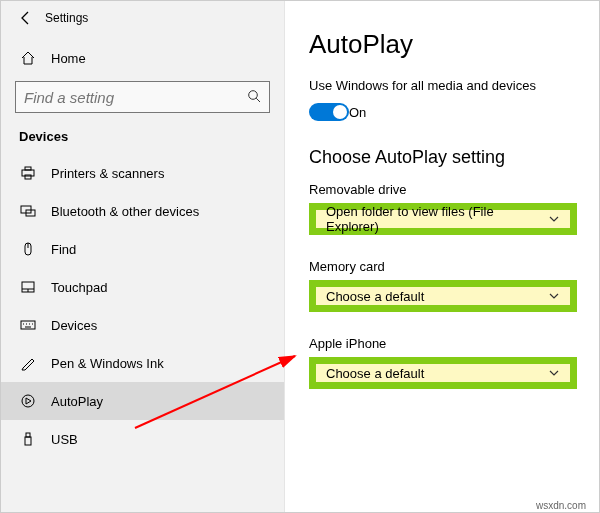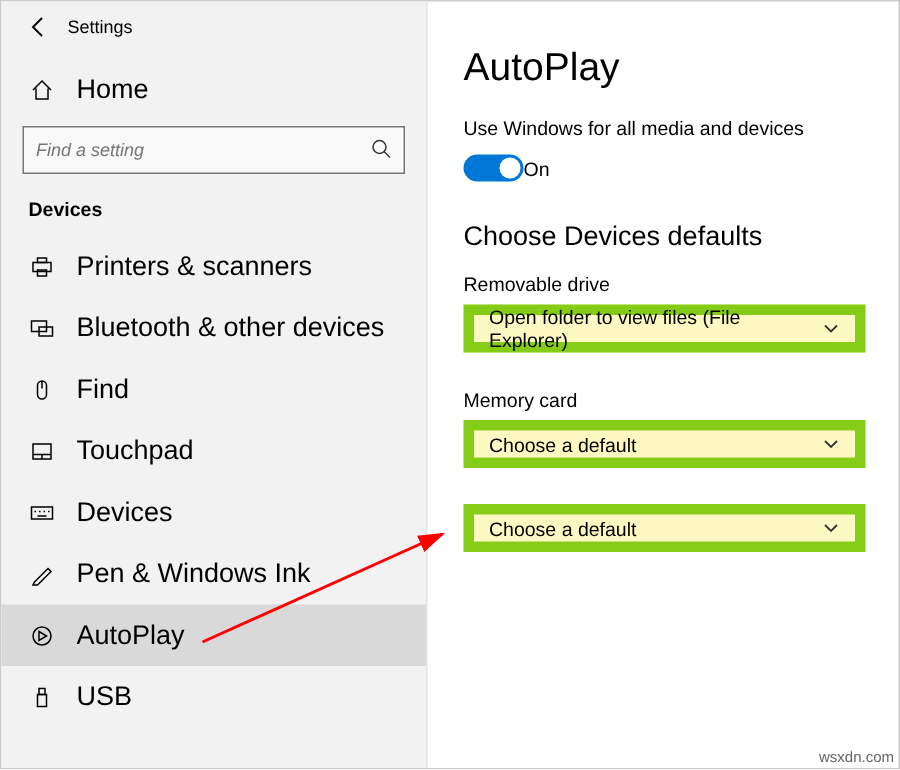--- a/index.html
+++ b/index.html
@@ -35,21 +35,21 @@
     font-size: 12px;
   }
   .topbar .title { font-size: 12px; color:#000; }
   .back-icon { width:14px; height:14px; display:inline-flex; align-items:center; justify-content:center; }
   .nav-item {
     display: flex;
     align-items: center;
     gap: 14px;
     padding: 10px 18px;
     cursor: pointer;
-    font-size: 18px;
+    font-size: 13px;
   }
   .nav-item.selected {
     background: #d9d9d9;
   }
   .nav-icon {
     width: 18px; height: 18px;
     display: inline-flex; align-items:center; justify-content:center;
     color: #000;
   }
   .search-box {
@@ -59,21 +59,21 @@
     height: 32px;
     display: flex;
     align-items: center;
     padding: 0 8px;
     justify-content: space-between;
   }
   .search-box input {
     border: none;
     background: transparent;
     outline: none;
-    font-size: 12px;
+    font-size: 15px;
     font-style: italic;
     color: #666;
     width: 90%;
   }
   .section-hdr {
     font-weight: 600;
     font-size: 13px;
     padding: 2px 18px 10px 18px;
   }
   .main {
@@ -106,21 +106,21 @@
     align-items:center;
     justify-content:space-between;
     padding: 0 10px;
     font-size:13px;
     margin-bottom:24px;
     cursor:pointer;
     background:#fef9c3;
   }
   .chev { display:inline-flex; }
   .watermark {
-    position:absolute; right:4px; bottom:2px;
+    position:absolute; right:14px; bottom:2px;
     font-size:10px; color:#666;
   }
   
   .arrow {
     position:absolute;
     left: 130px; top: 348px;
     pointer-events:none;
   }
 </style>
 </head>
@@ -240,21 +240,21 @@
 
   <div class="main">
     <div class="page-title">AutoPlay</div>
 
     <div class="subtext">Use Windows for all media and devices</div>
     <div class="toggle-row">
       <div class="toggle"></div>
       <span class="toggle-label">On</span>
     </div>
 
-    <div class="defaults-hdr">Choose Devices defaults</div>
+    <div class="defaults-hdr">Choose AutoPlay setting</div>
 
     <div class="field-label">Removable drive</div>
     <div class="sel">
       <span>Open folder to view files (File Explorer)</span>
       <span class="chev">
         <svg width="12" height="12" viewBox="0 0 12 12">
             <path d="M2 4 L6 8 L10 4" stroke="#333" stroke-width="1.2" fill="none"></path>
           </svg>
       </span>
     </div>
@@ -262,20 +262,21 @@
     <div class="field-label">Memory card</div>
     <div class="sel">
       <span>Choose a default</span>
       <span class="chev">
         <svg width="12" height="12" viewBox="0 0 12 12">
             <path d="M2 4 L6 8 L10 4" stroke="#333" stroke-width="1.2" fill="none"></path>
           </svg>
       </span>
     </div>
 
+    <div class="field-label">Apple iPhone</div>
     <div class="sel">
       <span>Choose a default</span>
       <span class="chev">
         <svg width="12" height="12" viewBox="0 0 12 12">
             <path d="M2 4 L6 8 L10 4" stroke="#333" stroke-width="1.2" fill="none"></path>
           </svg>
       </span>
     </div>
   </div>
 </div>

